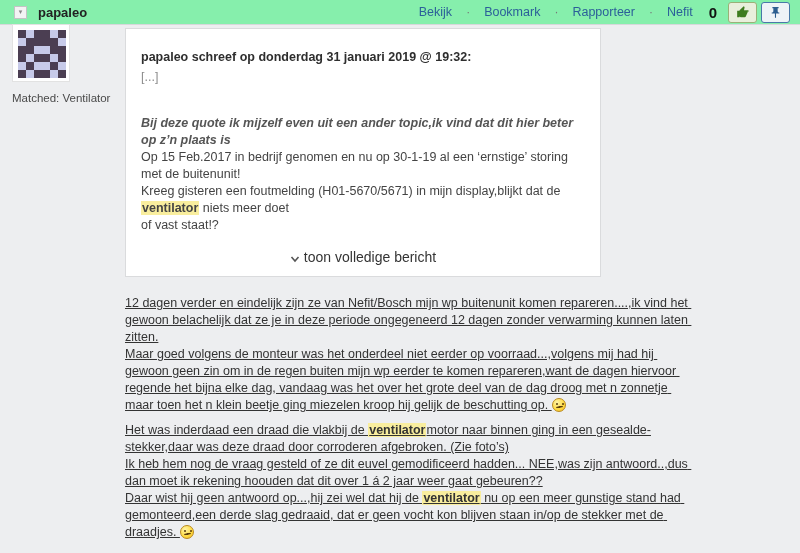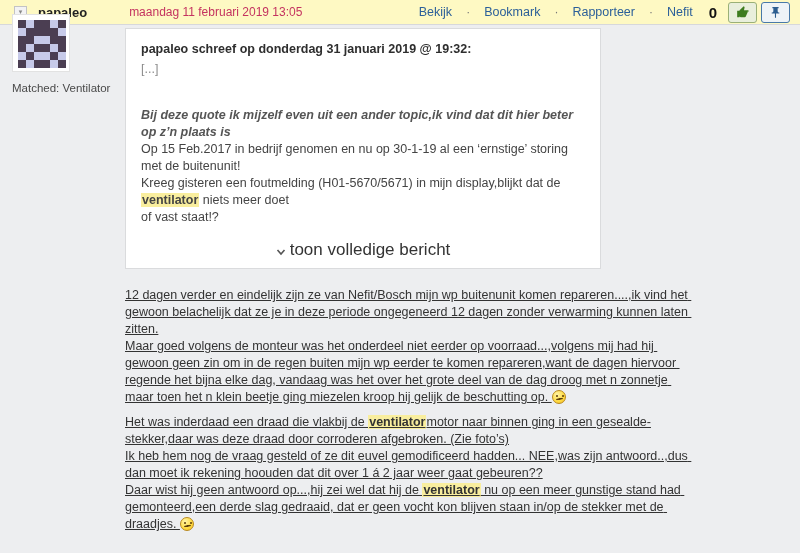--- a/index.html
+++ b/index.html
@@ -9,21 +9,21 @@
     background:#edeef0;
     font-family:"Liberation Sans", sans-serif;
     color:#333;
   }
   .page { position:relative; width:800px; height:553px; }
 
   
   .post-header {
     display:flex; align-items:center;
     height:25px; padding:0 10px 0 6px;
-    background:#fef9c3; border-bottom:1px solid #d7d8db;
+    background:#86efac; border-bottom:1px solid #d7d8db;
   }
   .collapse-box {
     width:13px; height:13px; margin-left:8px;
     border:1px solid #c3c3c5; background:#f3f3f4;
     display:flex; align-items:center; justify-content:center;
     font-size:7px; color:#888; cursor:pointer; padding:0;
   }
   .author { font-weight:bold; font-size:13px; color:#222; margin-left:11px; text-decoration:none; }
   .date   { font-size:12px; color:var(--date_red,#c43360); margin-left:42px; text-decoration:none; }
   .actions { margin-left:auto; display:flex; align-items:center; gap:14px; }
@@ -32,44 +32,44 @@
   .score { font-weight:bold; font-size:15px; color:#111; margin:0 7px 0 16px; }
   .btn {
     width:29px; height:21px; border-radius:3px; padding:0;
     display:flex; align-items:center; justify-content:center;
     cursor:pointer; margin-left:4px;
   }
   .btn-thumb { background:#e9efdc; border:1px solid #9ab077; }
   .btn-pin   { background:#eef3f7; border:1px solid #4879a8; }
 
   
-  .sidebar { position:absolute; left:12px; top:14px; width:110px; }
+  .sidebar { position:absolute; left:12px; top:24px; width:110px; }
   .avatar-box {
     width:58px; height:58px; padding:5px; background:#fff;
     border:1px solid #e2e2e2; cursor:pointer;
   }
   .avatar-grid { display:grid; grid-template-columns:repeat(6,8px); grid-auto-rows:8px; }
   .matched { margin-top:10px; font-size:11.5px; color:#4a4a4a; }
 
   
   .content { position:absolute; left:125px; top:28px; width:566px; }
 
   .quote-box {
     width:476px; min-height:200px;
     background:#fff; border:1px solid #dadbdd;
-    padding:12px 15px 10px 15px;
+    padding:20px 15px 10px 15px;
     font-size:12.5px; line-height:17px; color:#444;
   }
   .q-header { font-weight:bold; font-size:12.5px; color:#2e2e2e; }
   .q-ellipsis { color:#8d8d8d; margin-top:3px; }
   .q-note { font-style:italic; color:#555; margin-top:29px;font-weight:bold; }
   .q-body { white-space:pre-wrap; }
   .q-expand {
     margin-top:15px; text-align:center; color:#333; cursor:pointer;
-    font-size:17px;
+    font-size:14px;
   }
   .q-expand svg { vertical-align:-2px; margin-right:4px; }
 
   .post-body {
     margin-top:18px; font-size:12.5px; line-height:17px; color:#333;
     width:566px;
   }
   .para { white-space:pre-wrap;text-decoration:underline; }
   .para + .para { margin-top:8px; }
 
@@ -95,21 +95,20 @@
 </head>
 <body>
 
 <div class="page">
 
   <div class="post-header">
     <button class="collapse-box">
       <span>▾</span>
     </button>
     <a href="#" class="author">papaleo</a>
-    <a href="#" class="date">maandag 11 februari 2019 13:05</a>
     <nav class="actions" id="actions">
         <a href="#" class="action">Bekijk</a>
         <span class="sep">·</span>
         <a href="#" class="action">Bookmark</a>
         <span class="sep">·</span>
         <a href="#" class="action">Rapporteer</a>
         <span class="sep">·</span>
         <a href="#" class="action">Nefit</a>
       </nav>
     <span class="score">0</span>

